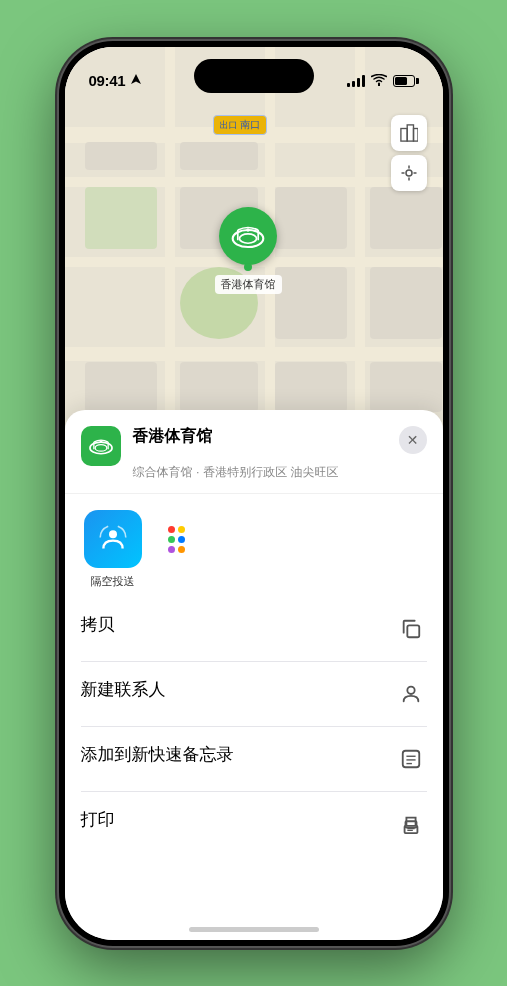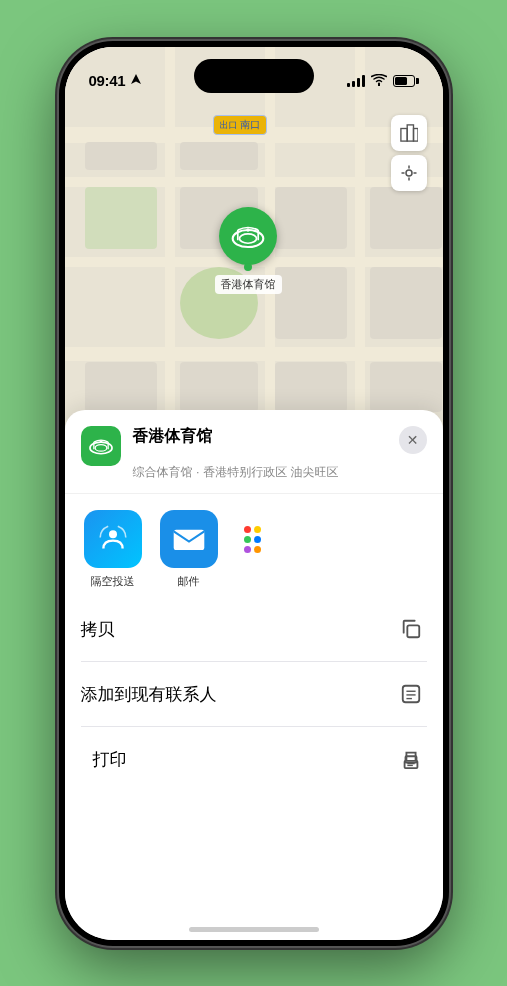--- a/index.html
+++ b/index.html
@@ -323,29 +323,27 @@
     .dot.green { background: #34c759; }
     .dot.blue { background: #007aff; }
     .dot.purple { background: #af52de; }
     .dot.orange { background: #ff9500; }
     
     .action-list {
       padding: 0 16px;
     }
     .action-item {
       display: flex;
-      align-items: center;
       justify-content: space-between;
       padding: 16px 0;
       border-bottom: 0.5px solid #e5e5ea;
       cursor: pointer;
     }
     .action-item:last-child {
       border-bottom: none;
-      margin-left: 12px;
     }
     .action-label {
       font-size: 17px;
       color: #000;
     }
     .action-icon-wrap {
       width: 32px;
       height: 32px;
       display: flex;
       align-items: center;
@@ -542,29 +540,20 @@
                 <circle cx="20" cy="14" r="5" fill="white"></circle>
                 <path d="M8 32 Q8 22 20 22 Q32 22 32 32" fill="none" stroke="white" stroke-width="3"></path>
                 <path d="M4 18 Q4 8 14 4" fill="none" stroke="white" stroke-width="2" opacity="0.7"></path>
                 <path d="M36 18 Q36 8 26 4" fill="none" stroke="white" stroke-width="2" opacity="0.7"></path>
               </svg>
             </div>
             <span class="app-label">隔空投送</span>
           </div>
 
 
-          <div class="app-item">
-            <div class="app-icon mail">
-              <svg width="34" height="28" viewBox="0 0 40 30">
-                <rect x="2" y="4" width="36" height="24" rx="3" fill="white"></rect>
-                <path d="M2 6 L20 18 L38 6" fill="none" stroke="#1a8fe8" stroke-width="2.5"></path>
-              </svg>
-            </div>
-            <span class="app-label">邮件</span>
-          </div>
 
 
           <div class="app-item" style="min-width:40px;">
             <div class="more-btn">
               <div class="dot-group">
                 <div class="dot-row">
                   <div class="dot red"></div>
                   <div class="dot yellow"></div>
                 </div>
                 <div class="dot-row">
@@ -586,24 +575,33 @@
         <div class="action-item">
           <span class="action-label">拷贝</span>
           <div class="action-icon-wrap">
             <svg width="22" height="22" viewBox="0 0 24 24">
               <rect x="8" y="8" width="13" height="13" rx="2" fill="none" stroke="#555" stroke-width="2"></rect>
               <path d="M4 16 L4 4 Q4 3 5 3 L16 3" fill="none" stroke="#555" stroke-width="2" stroke-linecap="round"></path>
             </svg>
           </div>
         </div>
 
-
-
         <div class="action-item">
-          <span class="action-label">添加到现有联系人</span>
+          <span class="action-label">新建联系人</span>
+          <div class="action-icon-wrap">
+            <svg width="22" height="22" viewBox="0 0 24 24">
+              <circle cx="12" cy="8" r="4" fill="none" stroke="#555" stroke-width="2"></circle>
+              <path d="M4 20 Q4 14 12 14 Q20 14 20 20" fill="none" stroke="#555" stroke-width="2" stroke-linecap="round"></path>
+            </svg>
+          </div>
+        </div>
+
+
+        <div class="action-item">
+          <span class="action-label">添加到新快速备忘录</span>
           <div class="action-icon-wrap">
             <svg width="22" height="22" viewBox="0 0 24 24">
               <rect x="3" y="3" width="18" height="18" rx="3" fill="none" stroke="#555" stroke-width="2"></rect>
               <line x1="7" y1="9" x2="17" y2="9" stroke="#555" stroke-width="1.5"></line>
               <line x1="7" y1="13" x2="17" y2="13" stroke="#555" stroke-width="1.5"></line>
               <line x1="7" y1="17" x2="13" y2="17" stroke="#555" stroke-width="1.5"></line>
             </svg>
           </div>
         </div>
 

